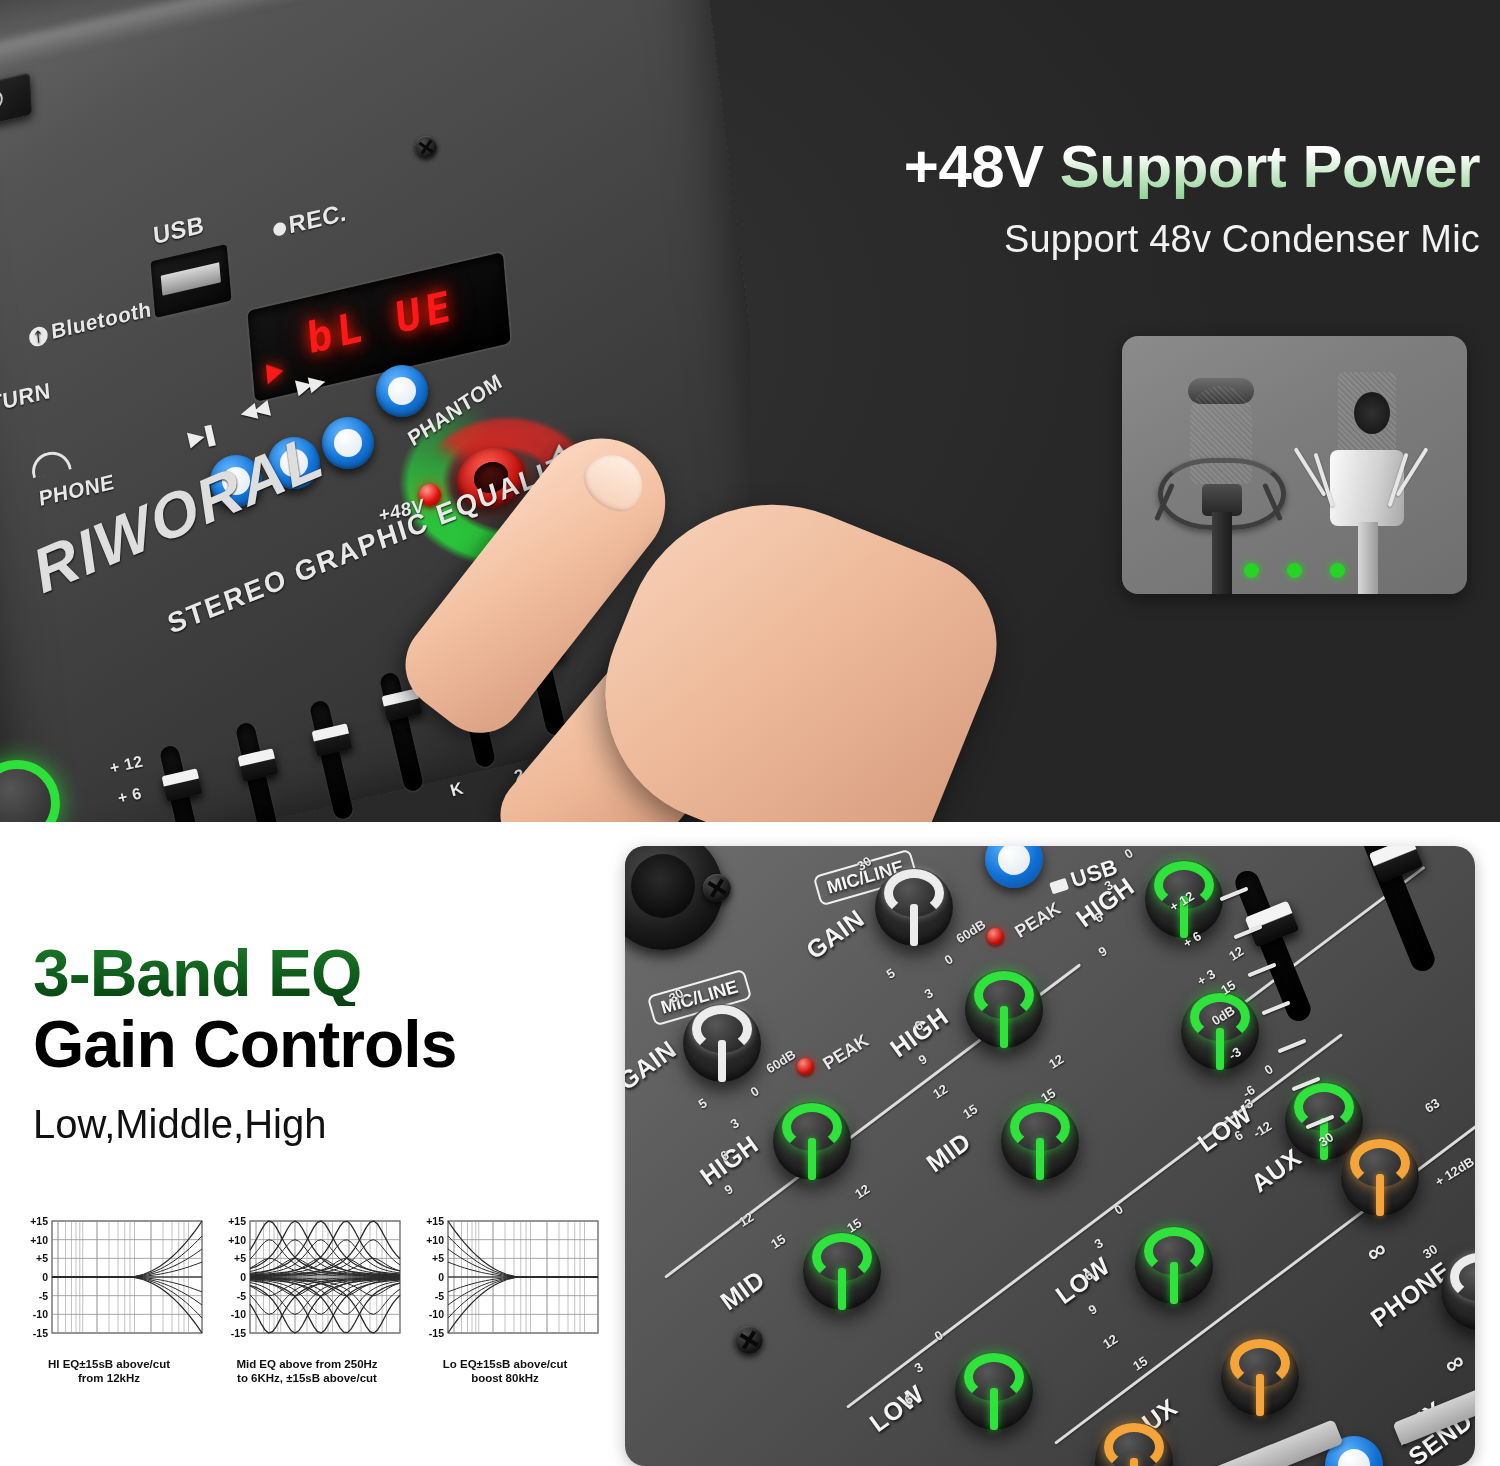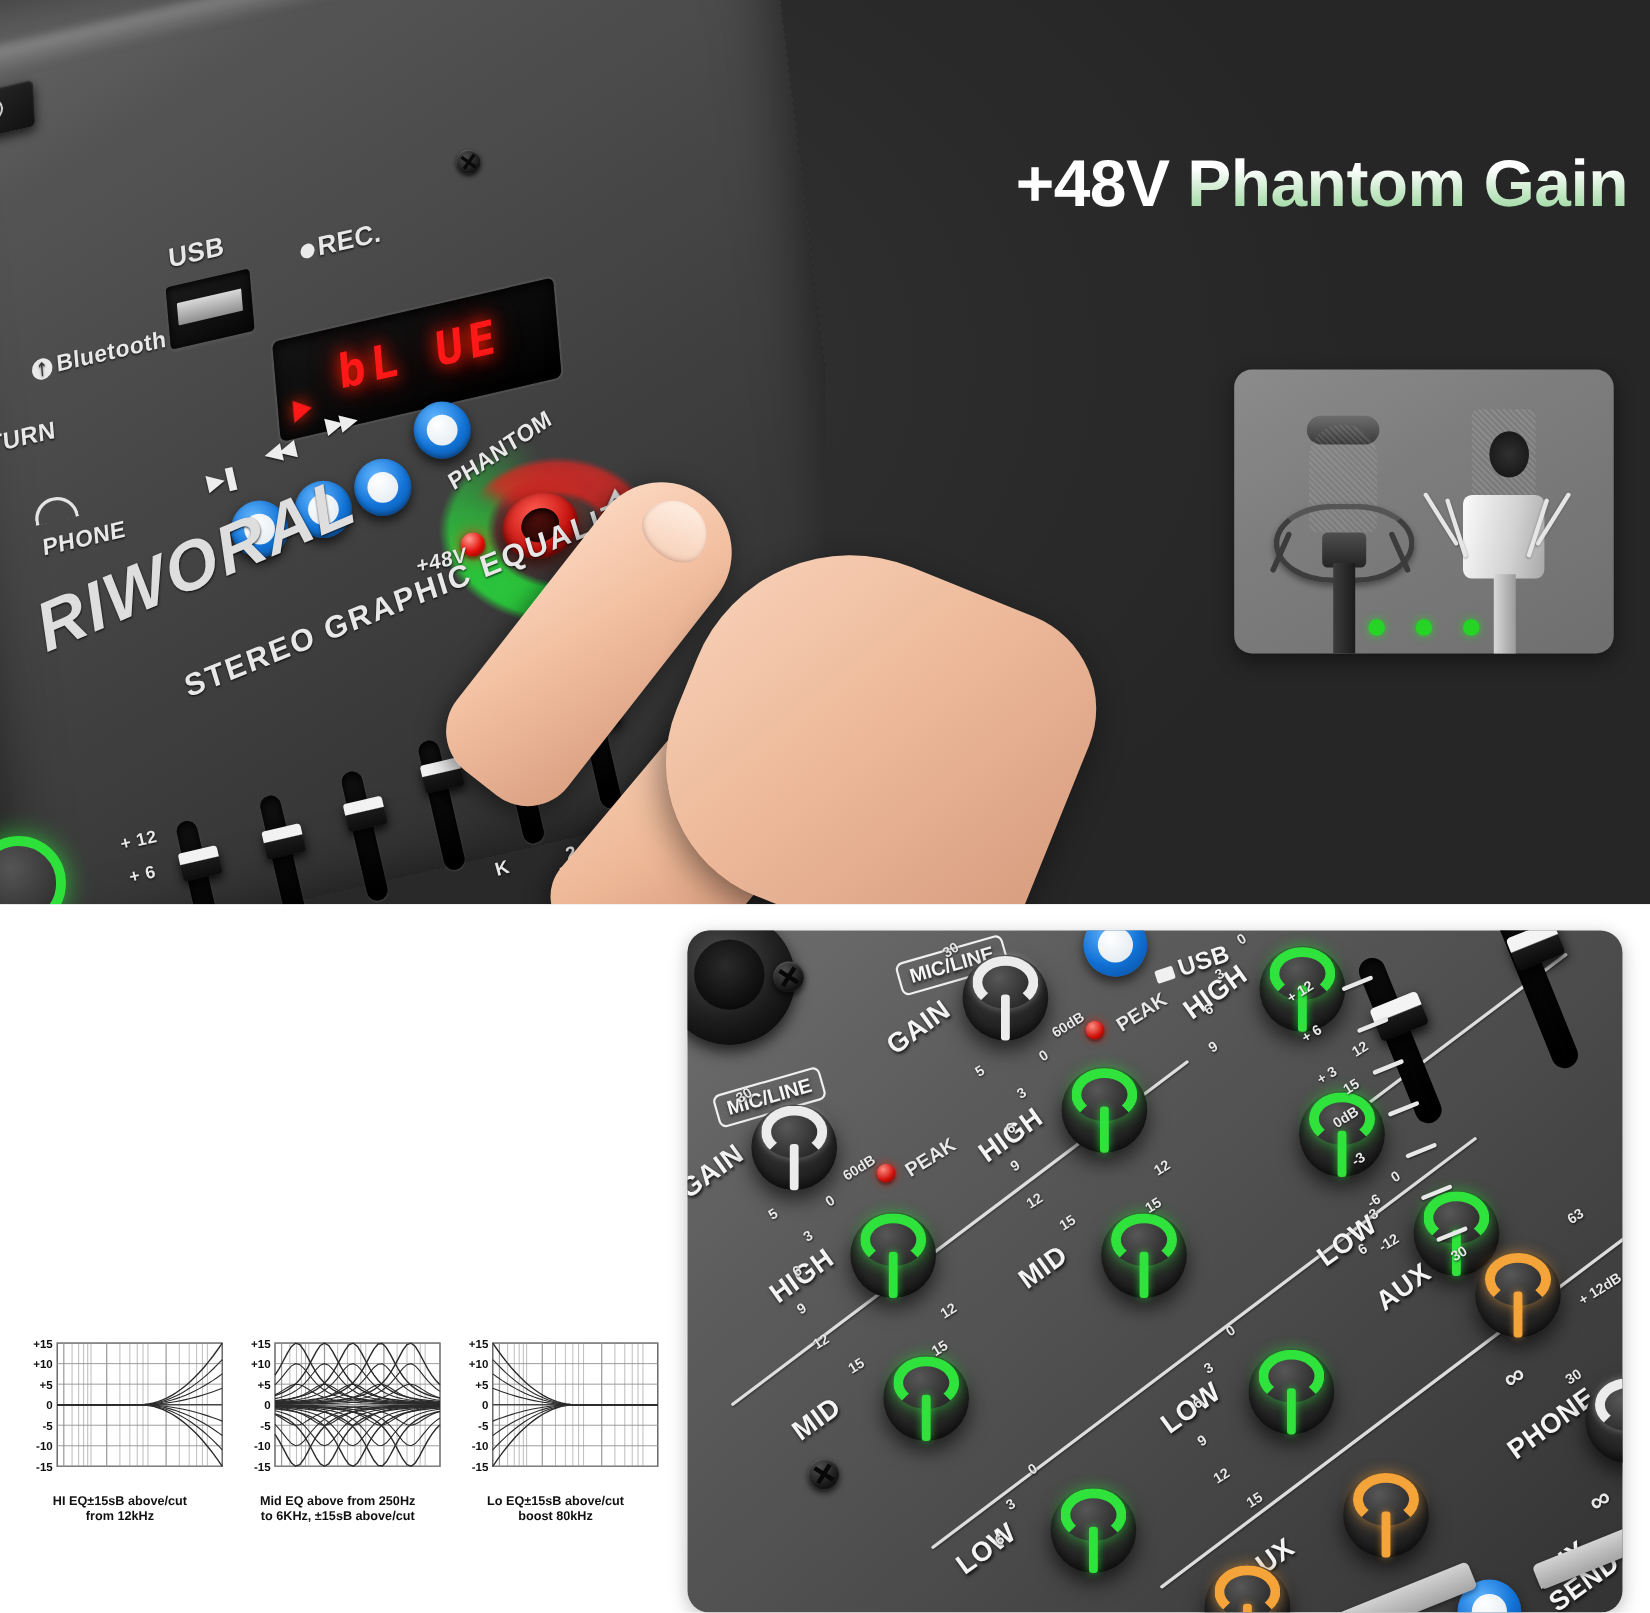--- a/index.html
+++ b/index.html
@@ -355,21 +355,22 @@
       <div class="finger">
         <div class="nail"></div>
       </div>
       <div class="finger2">
         <div class="nail2"></div>
       </div>
       <div class="palm"></div>
     </div>
 
     <div class="headline-wrap">
-      <div class="headline"><span class="hl-white">+48V </span><span class="hl-grad">Phantom Gain</span></div>
+      <div class="headline"><span class="hl-white">+48V </span><span class="hl-grad">Support Power</span></div>
+      <div class="subhead">Support 48v Condenser Mic</div>
     </div>
 
     <div class="mic-card">
       <div class="mic" style="left:22px;top:26px;width:160px;height:230px;">
         <div class="mic-cap"></div>
         <div class="mic-body-dark"></div>
         <div class="mic-base"></div>
         <div class="shock"></div>
         <div class="shock-arm" style="left:18px;top:120px;transform:rotate(24deg);"></div>
         <div class="shock-arm" style="left:126px;top:120px;transform:rotate(-24deg);"></div>
@@ -389,20 +390,25 @@
       <div class="dots">
         <div class="dot"></div>
         <div class="dot"></div>
         <div class="dot"></div>
       </div>
     </div>
   </div>
 
   <div class="bottom-section">
 
+    <div class="bt-title">
+      <div class="t-green">3-Band EQ</div>
+      <div class="t-black">Gain Controls</div>
+      <div class="t-sub">Low,Middle,High</div>
+    </div>
 
     <div class="eq-charts" style="top:393px;">
       <div class="eq-chart">
         <svg id="chart0" width="198" height="135" viewBox="0 0 198 135">
             <rect x="42" y="6" width="150" height="112" fill="#ffffff" stroke="#555" stroke-width="1.2"></rect>
             <line x1="48" y1="6" x2="48" y2="118" stroke="#9a9a9a" stroke-width="1.1"></line>
             <line x1="55.5" y1="6" x2="55.5" y2="118" stroke="#9a9a9a" stroke-width="0.6"></line>
             <line x1="61.5" y1="6" x2="61.5" y2="118" stroke="#9a9a9a" stroke-width="0.6"></line>
             <line x1="66" y1="6" x2="66" y2="118" stroke="#9a9a9a" stroke-width="0.6"></line>
             <line x1="69.75" y1="6" x2="69.75" y2="118" stroke="#9a9a9a" stroke-width="0.6"></line>

